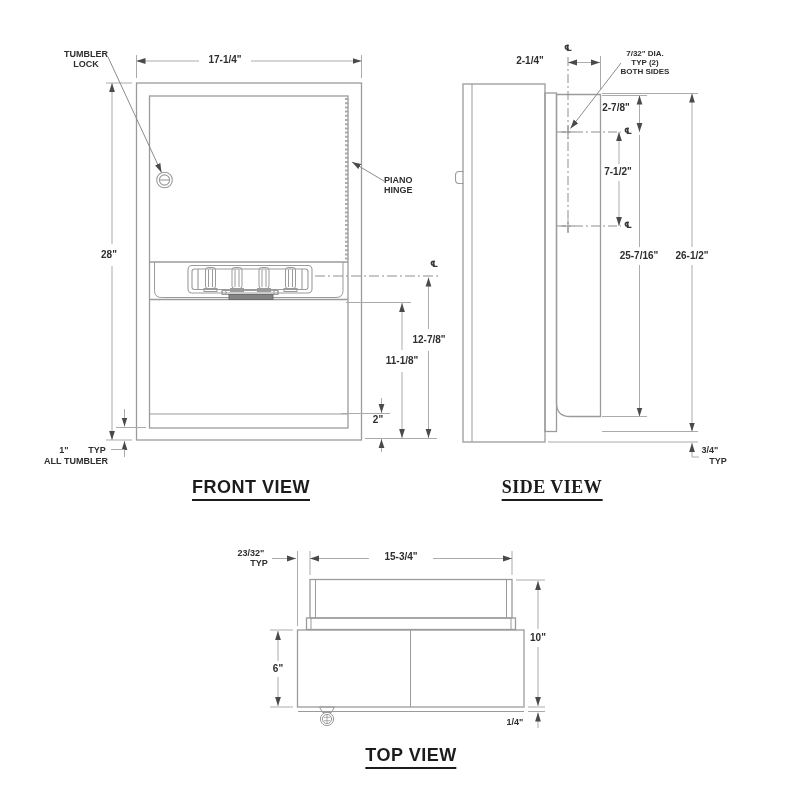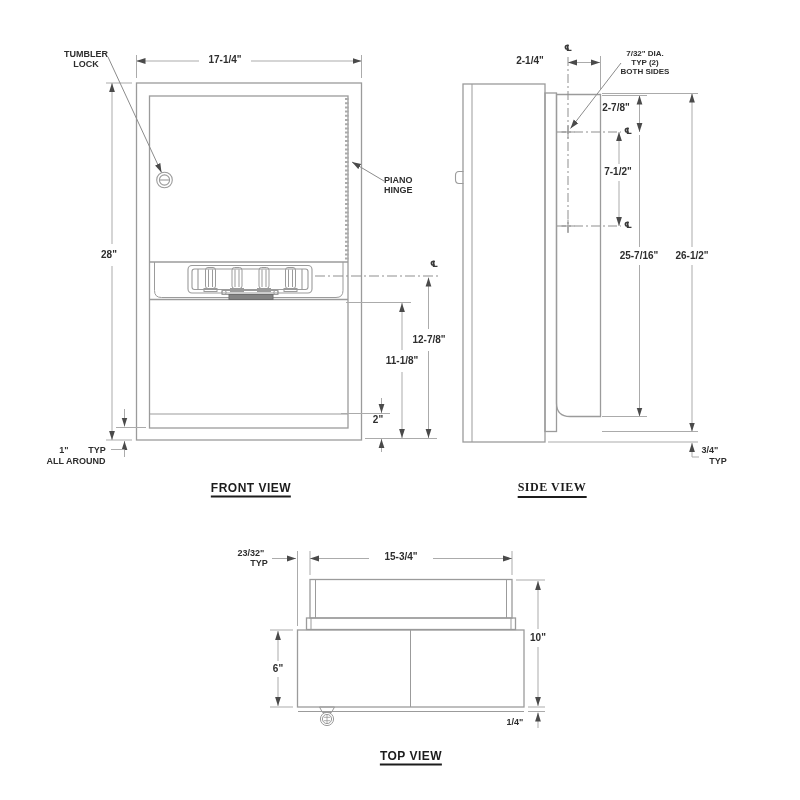--- a/index.html
+++ b/index.html
@@ -5,21 +5,21 @@
   html,body{margin:0;padding:0;background:#ffffff;}
   #canvas{position:relative;width:740px;height:800px;background:#ffffff;overflow:hidden;
           font-family:"Liberation Sans",sans-serif;}
   #linework{position:absolute;left:0;top:0;}
   .lbl{position:absolute;transform:translate(-50%,-50%);color:#2e2e2e;font-weight:bold;
        font-size:10px;white-space:pre-line;text-align:center;line-height:1.15;}
   .lbl.small{font-size:9px;}
   .lbl.tiny{font-size:8px;line-height:1.12;}
   .lbl.left{transform:translate(0,-50%);text-align:center;}
   .view-title{position:absolute;transform:translate(-50%,-50%);color:#1c1c1c;font-weight:bold;
-       font-size:12px;letter-spacing:.5px;padding-bottom:1px;border-bottom:2px solid #1c1c1c;}
+       font-size:18px;letter-spacing:.5px;padding-bottom:1px;border-bottom:2px solid #1c1c1c;}
   .cl-sym{position:absolute;transform:translate(-50%,-50%);color:#3a3a3a;font-weight:bold;
        font-size:9px;font-family:"DejaVu Sans",sans-serif;}
 </style>
 </head>
 <body>
 
 <div id="canvas">
 
 <svg id="linework" width="800" height="800" viewBox="0 0 800 800">
   <defs>
@@ -165,21 +165,21 @@
 LOCK</div>
 <div class="lbl small left" style="left:384px;top:185px;">PIANO
 HINGE</div>
 <div class="lbl" style="left:225px;top:60px;">17-1/4"</div>
 <div class="lbl" style="left:109px;top:255px;">28"</div>
 <div class="lbl" style="left:429px;top:340px;">12-7/8"</div>
 <div class="lbl" style="left:402px;top:361px;">11-1/8"</div>
 <div class="lbl" style="left:378px;top:420px;">2"</div>
 <div class="lbl small" style="left:64px;top:450px;">1"</div>
 <div class="lbl small" style="left:97px;top:450px;">TYP</div>
-<div class="lbl small" style="left:76px;top:461px;">ALL AROUND</div>
+<div class="lbl small" style="left:76px;top:461px;">ALL TUMBLER</div>
 <div class="cl-sym" style="left:434px;top:264px;">℄</div>
 <div class="view-title" style="left:251px;top:489px;">FRONT VIEW</div>
 
 <div class="lbl" style="left:530px;top:61px;">2-1/4"</div>
 <div class="lbl tiny" style="left:645px;top:63px;">7/32" DIA.
 TYP (2)
 BOTH SIDES</div>
 <div class="lbl" style="left:616px;top:108px;">2-7/8"</div>
 <div class="lbl" style="left:618px;top:172px;">7-1/2"</div>
 <div class="lbl" style="left:639px;top:256px;">25-7/16"</div>

